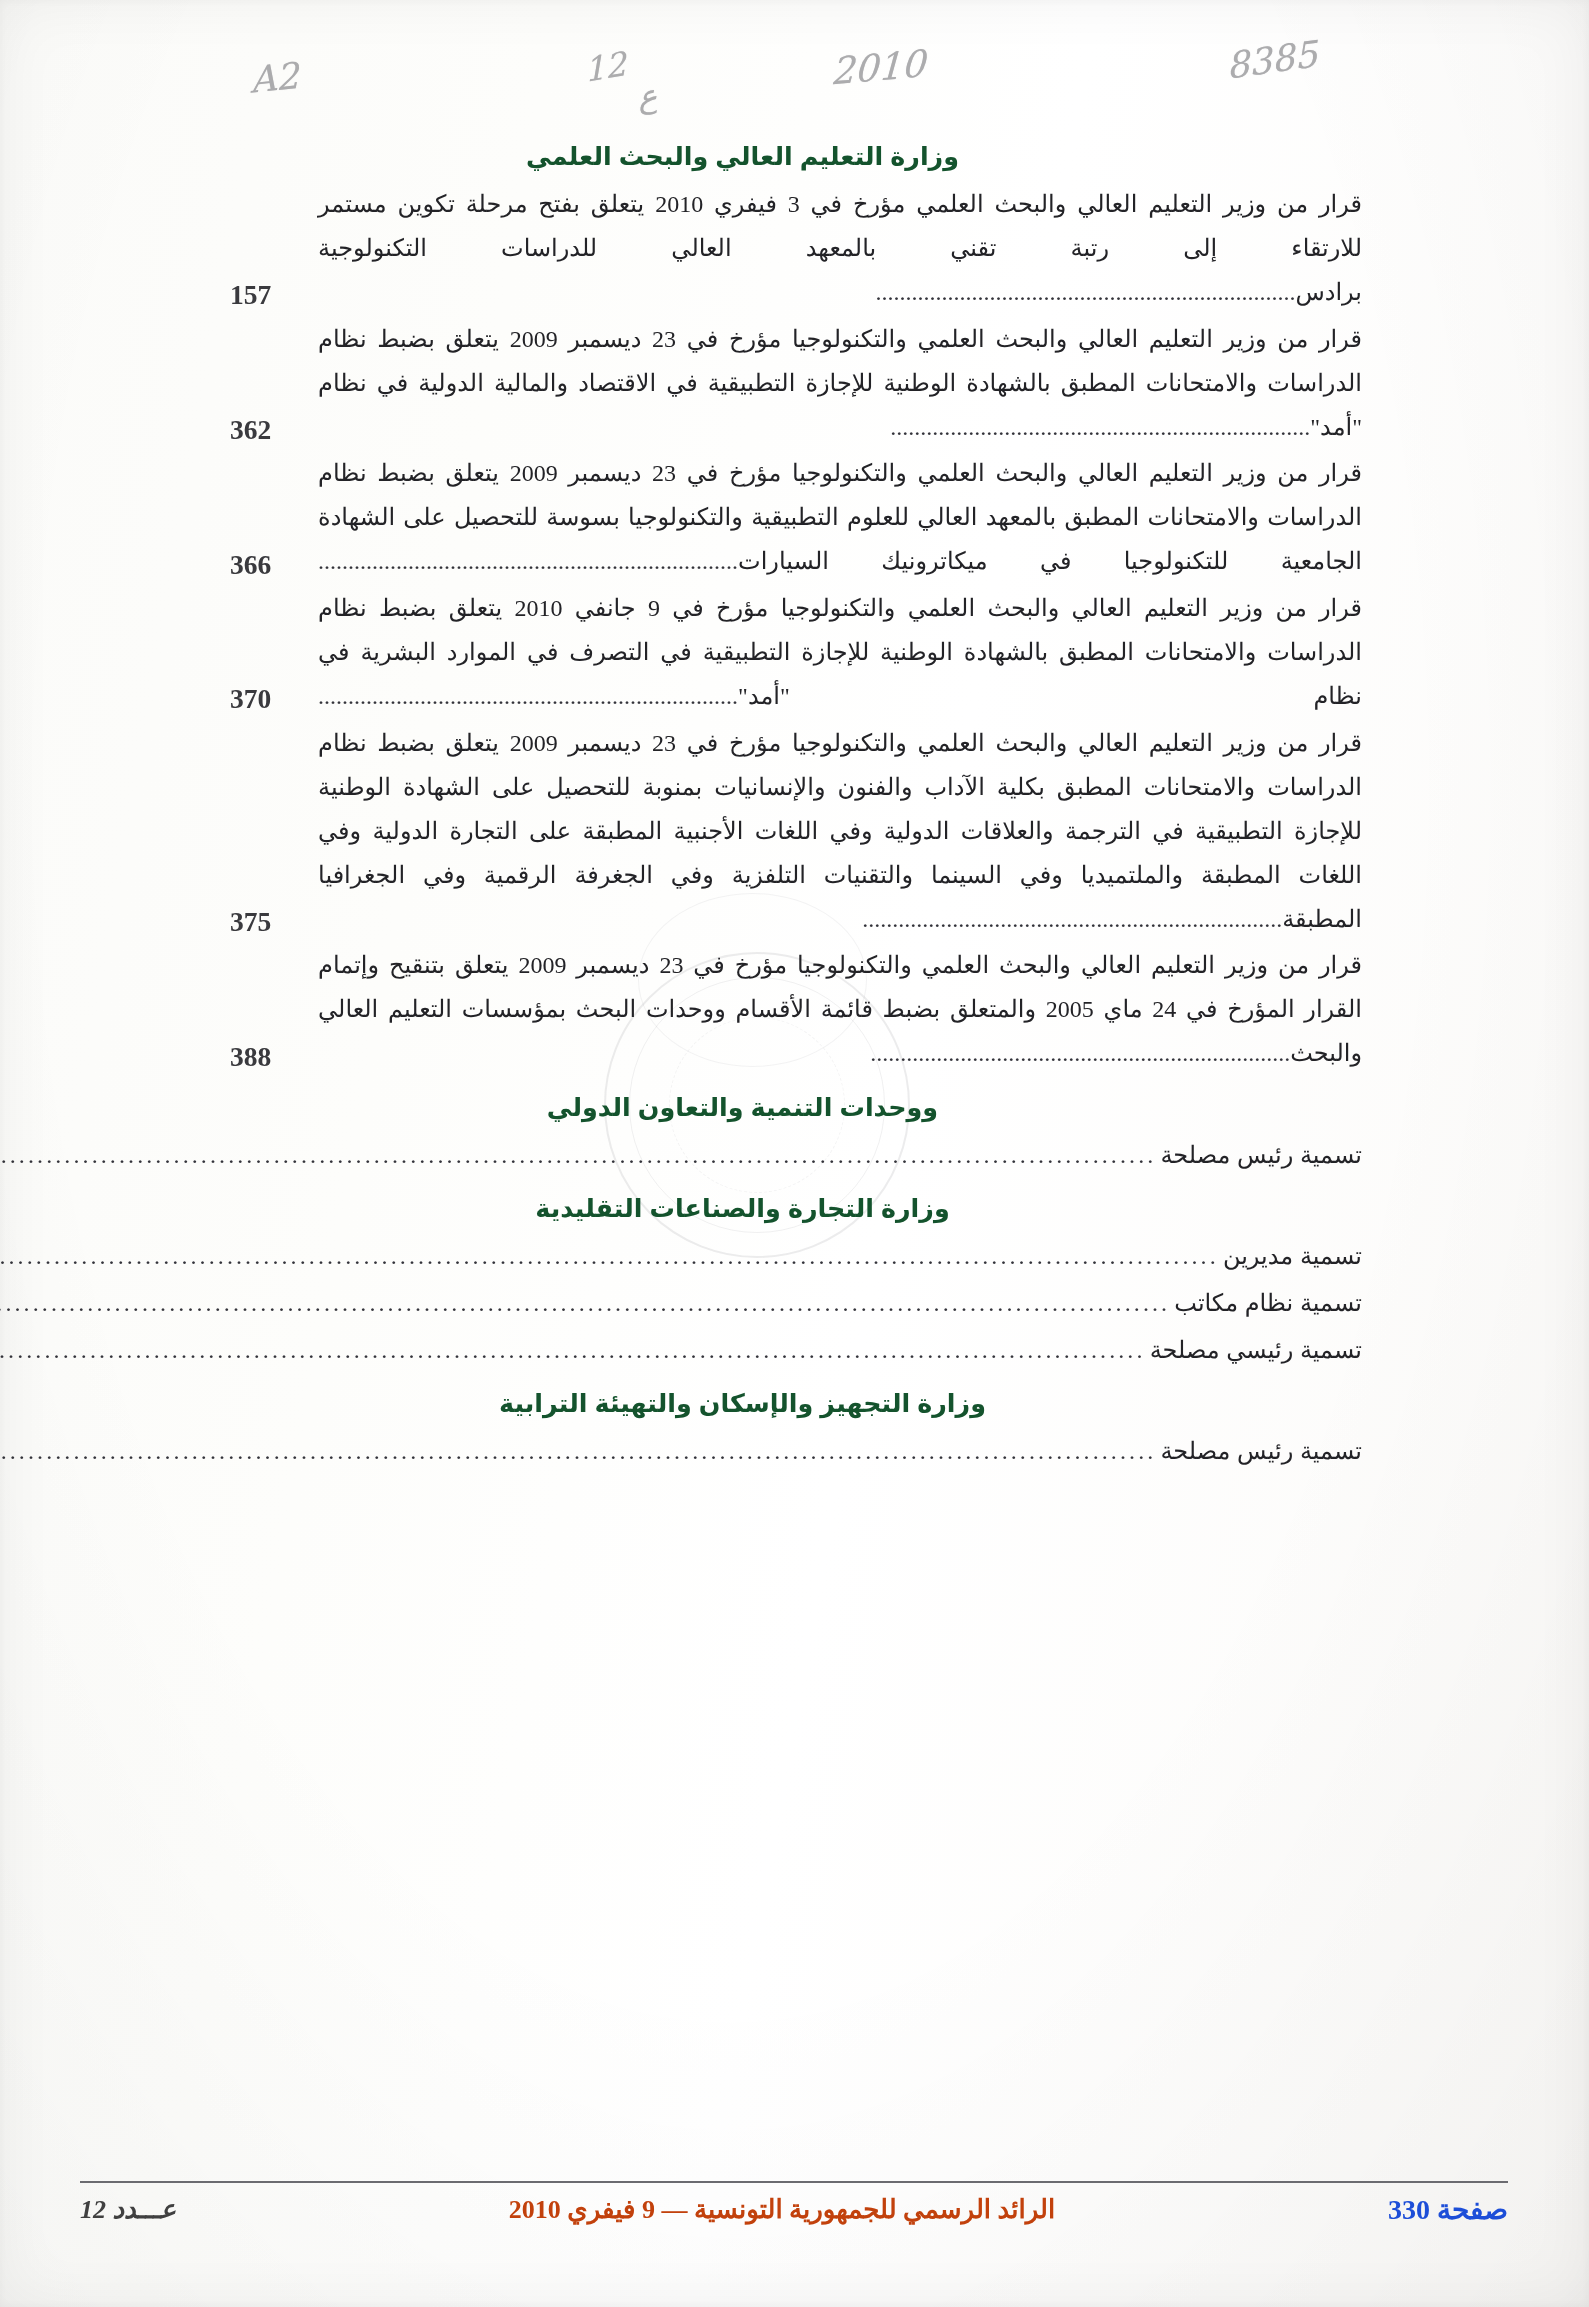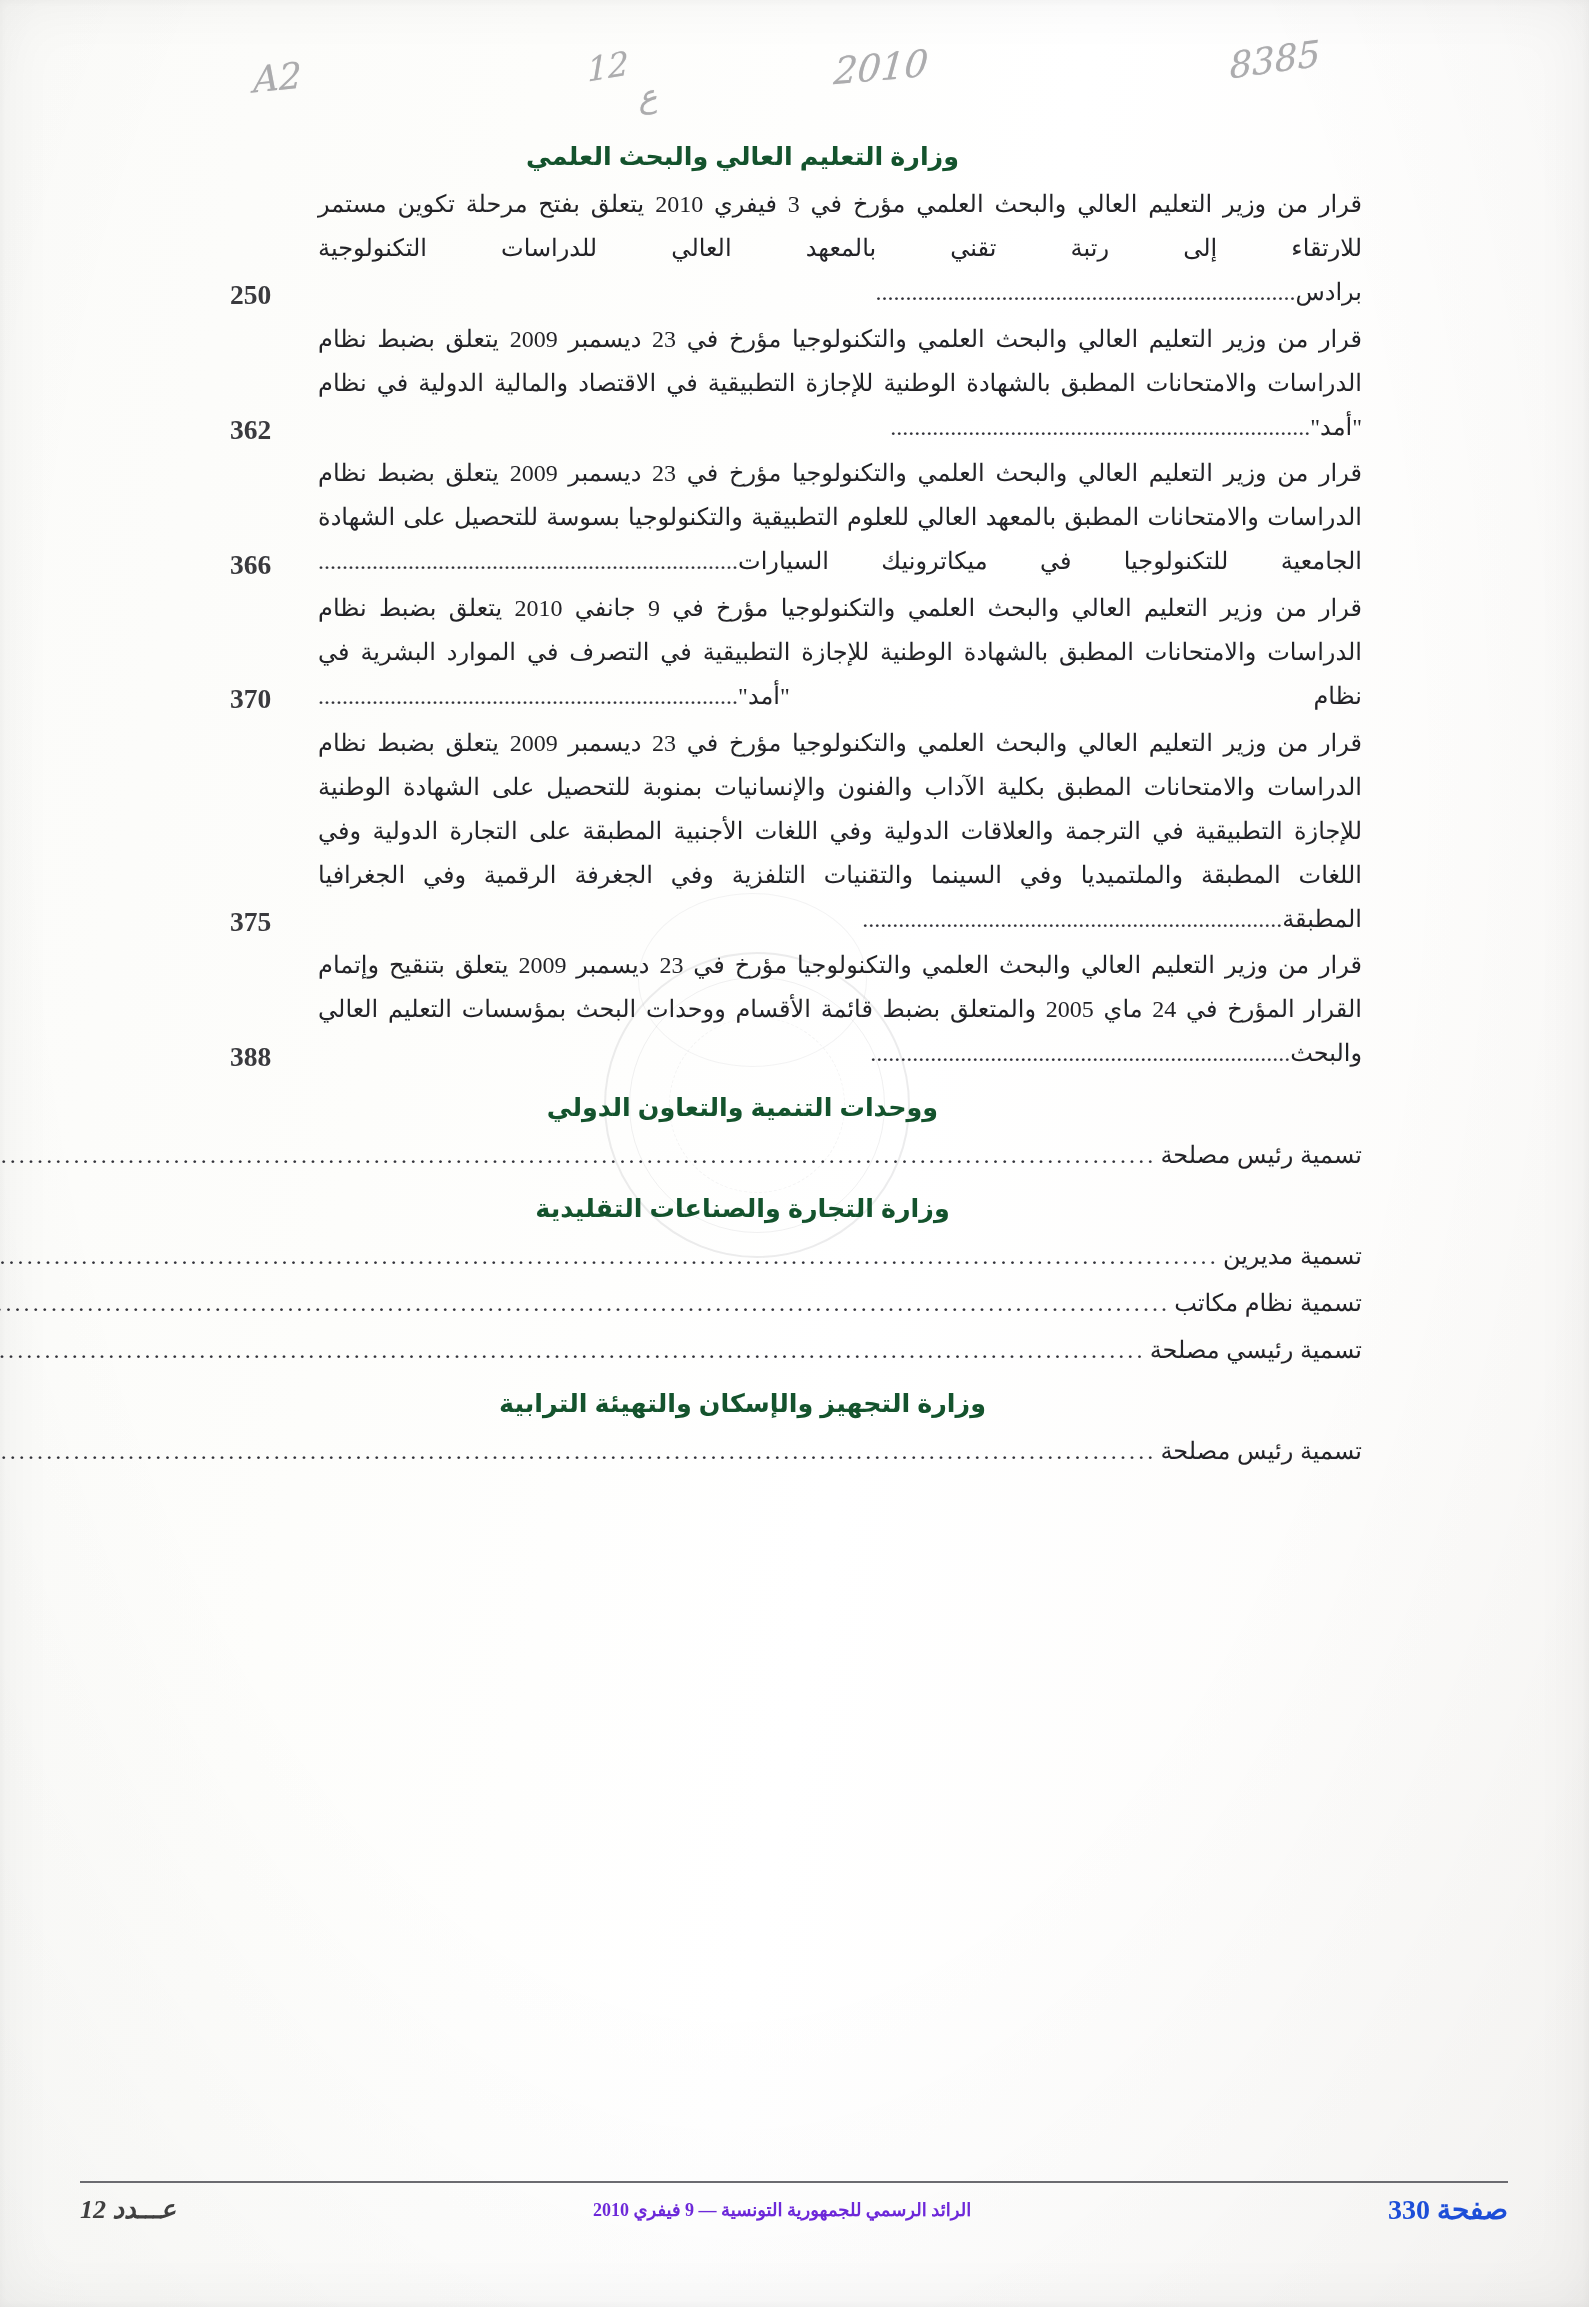--- a/index.html
+++ b/index.html
@@ -172,22 +172,22 @@
   .f-right{
     order:1;
     font-weight:bold;
     font-size:28px;
     color:#1d4ed8;
     white-space:nowrap;
   }
   .f-center{
     order:2;
     font-weight:bold;
-    font-size:18px;
-    color:#6d28d9;
+    font-size:26px;
+    color:#c2410c;
     white-space:nowrap;
     flex:1 1 auto;
     text-align:center;
   }
   .f-left{
     order:3;
     font-weight:bold;
     font-size:26px;
     color:#404040;
     white-space:nowrap;
@@ -209,21 +209,21 @@
     <span class="hw hw-num">8385</span>
   </div>
 
   <div class="stamp"></div>
   <div class="stamp2"></div>
 
   <div class="content" id="toc">
       <div class="ministry first">وزارة التعليم العالي والبحث العلمي</div>
       <div class="entry">
         <div class="entry-text"><span>قرار من وزير التعليم العالي والبحث العلمي مؤرخ في 3 فيفري 2010 يتعلق بفتح مرحلة تكوين مستمر للارتقاء إلى رتبة تقني بالمعهد العالي للدراسات التكنولوجية برادس</span><span class="lead">......................................................................</span></div>
-        <div class="pageno">250</div>
+        <div class="pageno">157</div>
       </div>
       <div class="entry">
         <div class="entry-text"><span>قرار من وزير التعليم العالي والبحث العلمي والتكنولوجيا مؤرخ في 23 ديسمبر 2009 يتعلق بضبط نظام الدراسات والامتحانات المطبق بالشهادة الوطنية للإجازة التطبيقية في الاقتصاد والمالية الدولية في نظام "أمد"</span><span class="lead">......................................................................</span></div>
         <div class="pageno">362</div>
       </div>
       <div class="entry">
         <div class="entry-text"><span>قرار من وزير التعليم العالي والبحث العلمي والتكنولوجيا مؤرخ في 23 ديسمبر 2009 يتعلق بضبط نظام الدراسات والامتحانات المطبق بالمعهد العالي للعلوم التطبيقية والتكنولوجيا بسوسة للتحصيل على الشهادة الجامعية للتكنولوجيا في ميكاترونيك السيارات</span><span class="lead">......................................................................</span></div>
         <div class="pageno">366</div>
       </div>
       <div class="entry">

